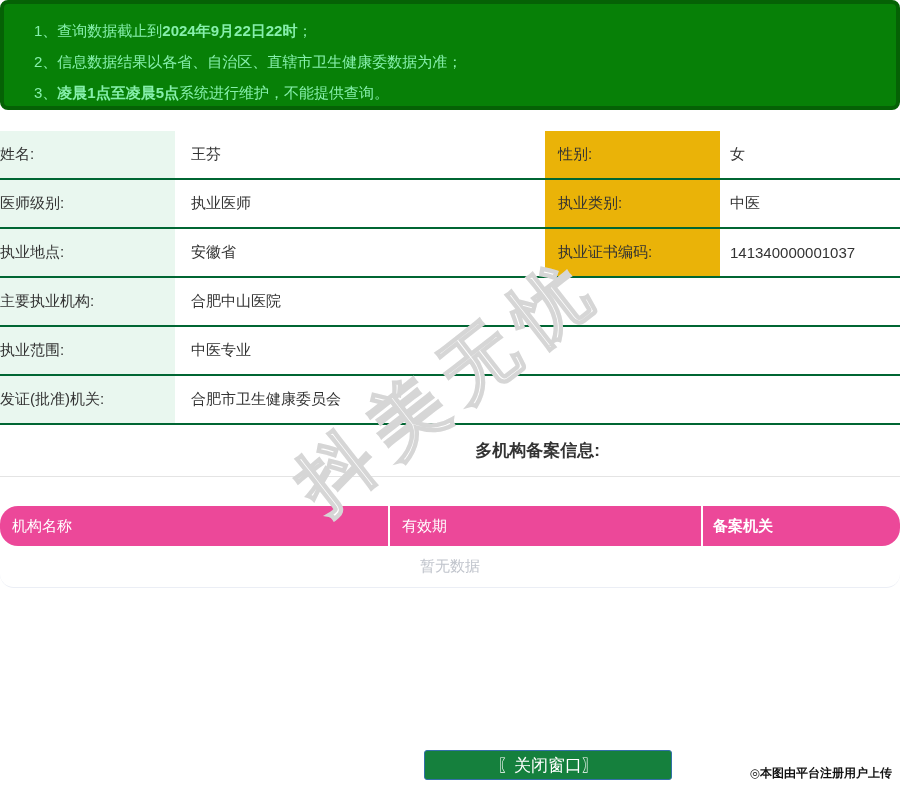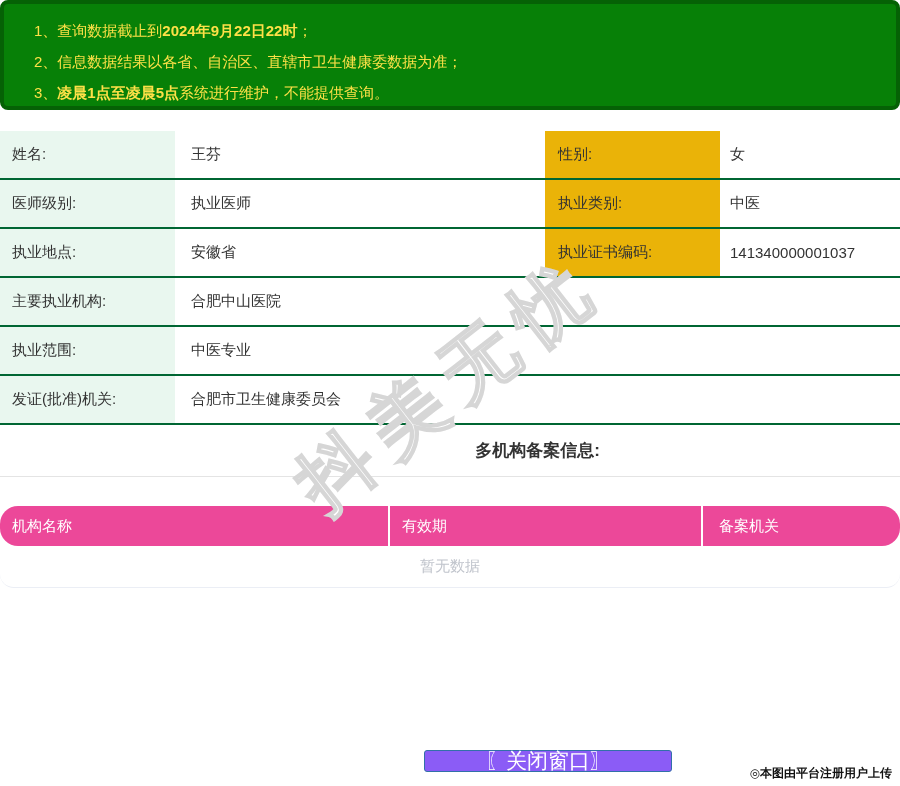--- a/index.html
+++ b/index.html
@@ -13,35 +13,35 @@
     overflow:hidden;
   }
 
   
   .banner {
     width:900px; height:110px;
     background:#078007;
     border:4px solid #056105;
     border-radius:8px;
     padding:11px 10px 0 30px;
-    color:#fde047;
+    color:#86efac;
   }
   .banner-line { font-size:15px; line-height:31px; white-space:nowrap; }
   .banner-line .bold { font-weight:bold; }
 
   
   .info-table { margin-top:21px; }
   .irow {
     display:flex; align-items:stretch;
     height:49px;
     border-bottom:2px solid #006633;
     font-size:15px;
   }
   .cell { display:flex; align-items:center; }
-  .lbl  { width:175px; padding-left:12px; background:#e9f7ef; }
+  .lbl  { width:175px; background:#e9f7ef; }
   .val  { width:370px; padding-left:16px; }
   .val.full { flex:1; }
   .lbl2 { width:175px; padding-left:13px; background:#eab308; }
   .val2 { flex:1; padding-left:10px; }
 
   
   .section-head {
     height:52px; display:flex; align-items:center;
     border-bottom:1px solid #e4e4e4;
   }
@@ -52,34 +52,34 @@
 
   
   .filing-header {
     margin-top:29px;
     display:flex; height:40px;
     background:#ec4899; color:#fff; font-size:15px;border-radius:18px;
   }
   .fcol { display:flex; align-items:center; height:100%; }
   .fcol1 { width:390px; padding-left:12px; border-right:2px solid #fff; }
   .fcol2 { width:313px; padding-left:12px; border-right:2px solid #fff; }
-  .fcol3 { flex:1; padding-left:16px; }
+  .fcol3 { flex:1; padding-left:10px;font-weight:bold; }
   .empty-row {
     height:42px; display:flex; align-items:center; justify-content:center;
     color:#c0c4cc; font-size:15px;
     border-bottom:1px solid #ebeef5;
     border-radius:14px;
   }
 
   
   .close-btn {
     position:absolute; left:424px; top:750px;
-    width:248px; height:22px;
-    background:#8b5cf6; border:1px solid #3270a8; border-radius:3px;
-    color:#fff; font-size:21px;
+    width:248px; height:30px;
+    background:#15803d; border:1px solid #3270a8; border-radius:3px;
+    color:#fff; font-size:17px;
     display:flex; align-items:center; justify-content:center;
     cursor:pointer;
   }
 
   
   .credit {
     position:absolute; right:8px; top:765px;
     font-size:12px; font-weight:bold; color:#111;
     text-shadow:-1px -1px 0 #fff, 1px -1px 0 #fff, -1px 1px 0 #fff, 1px 1px 0 #fff;
   }

